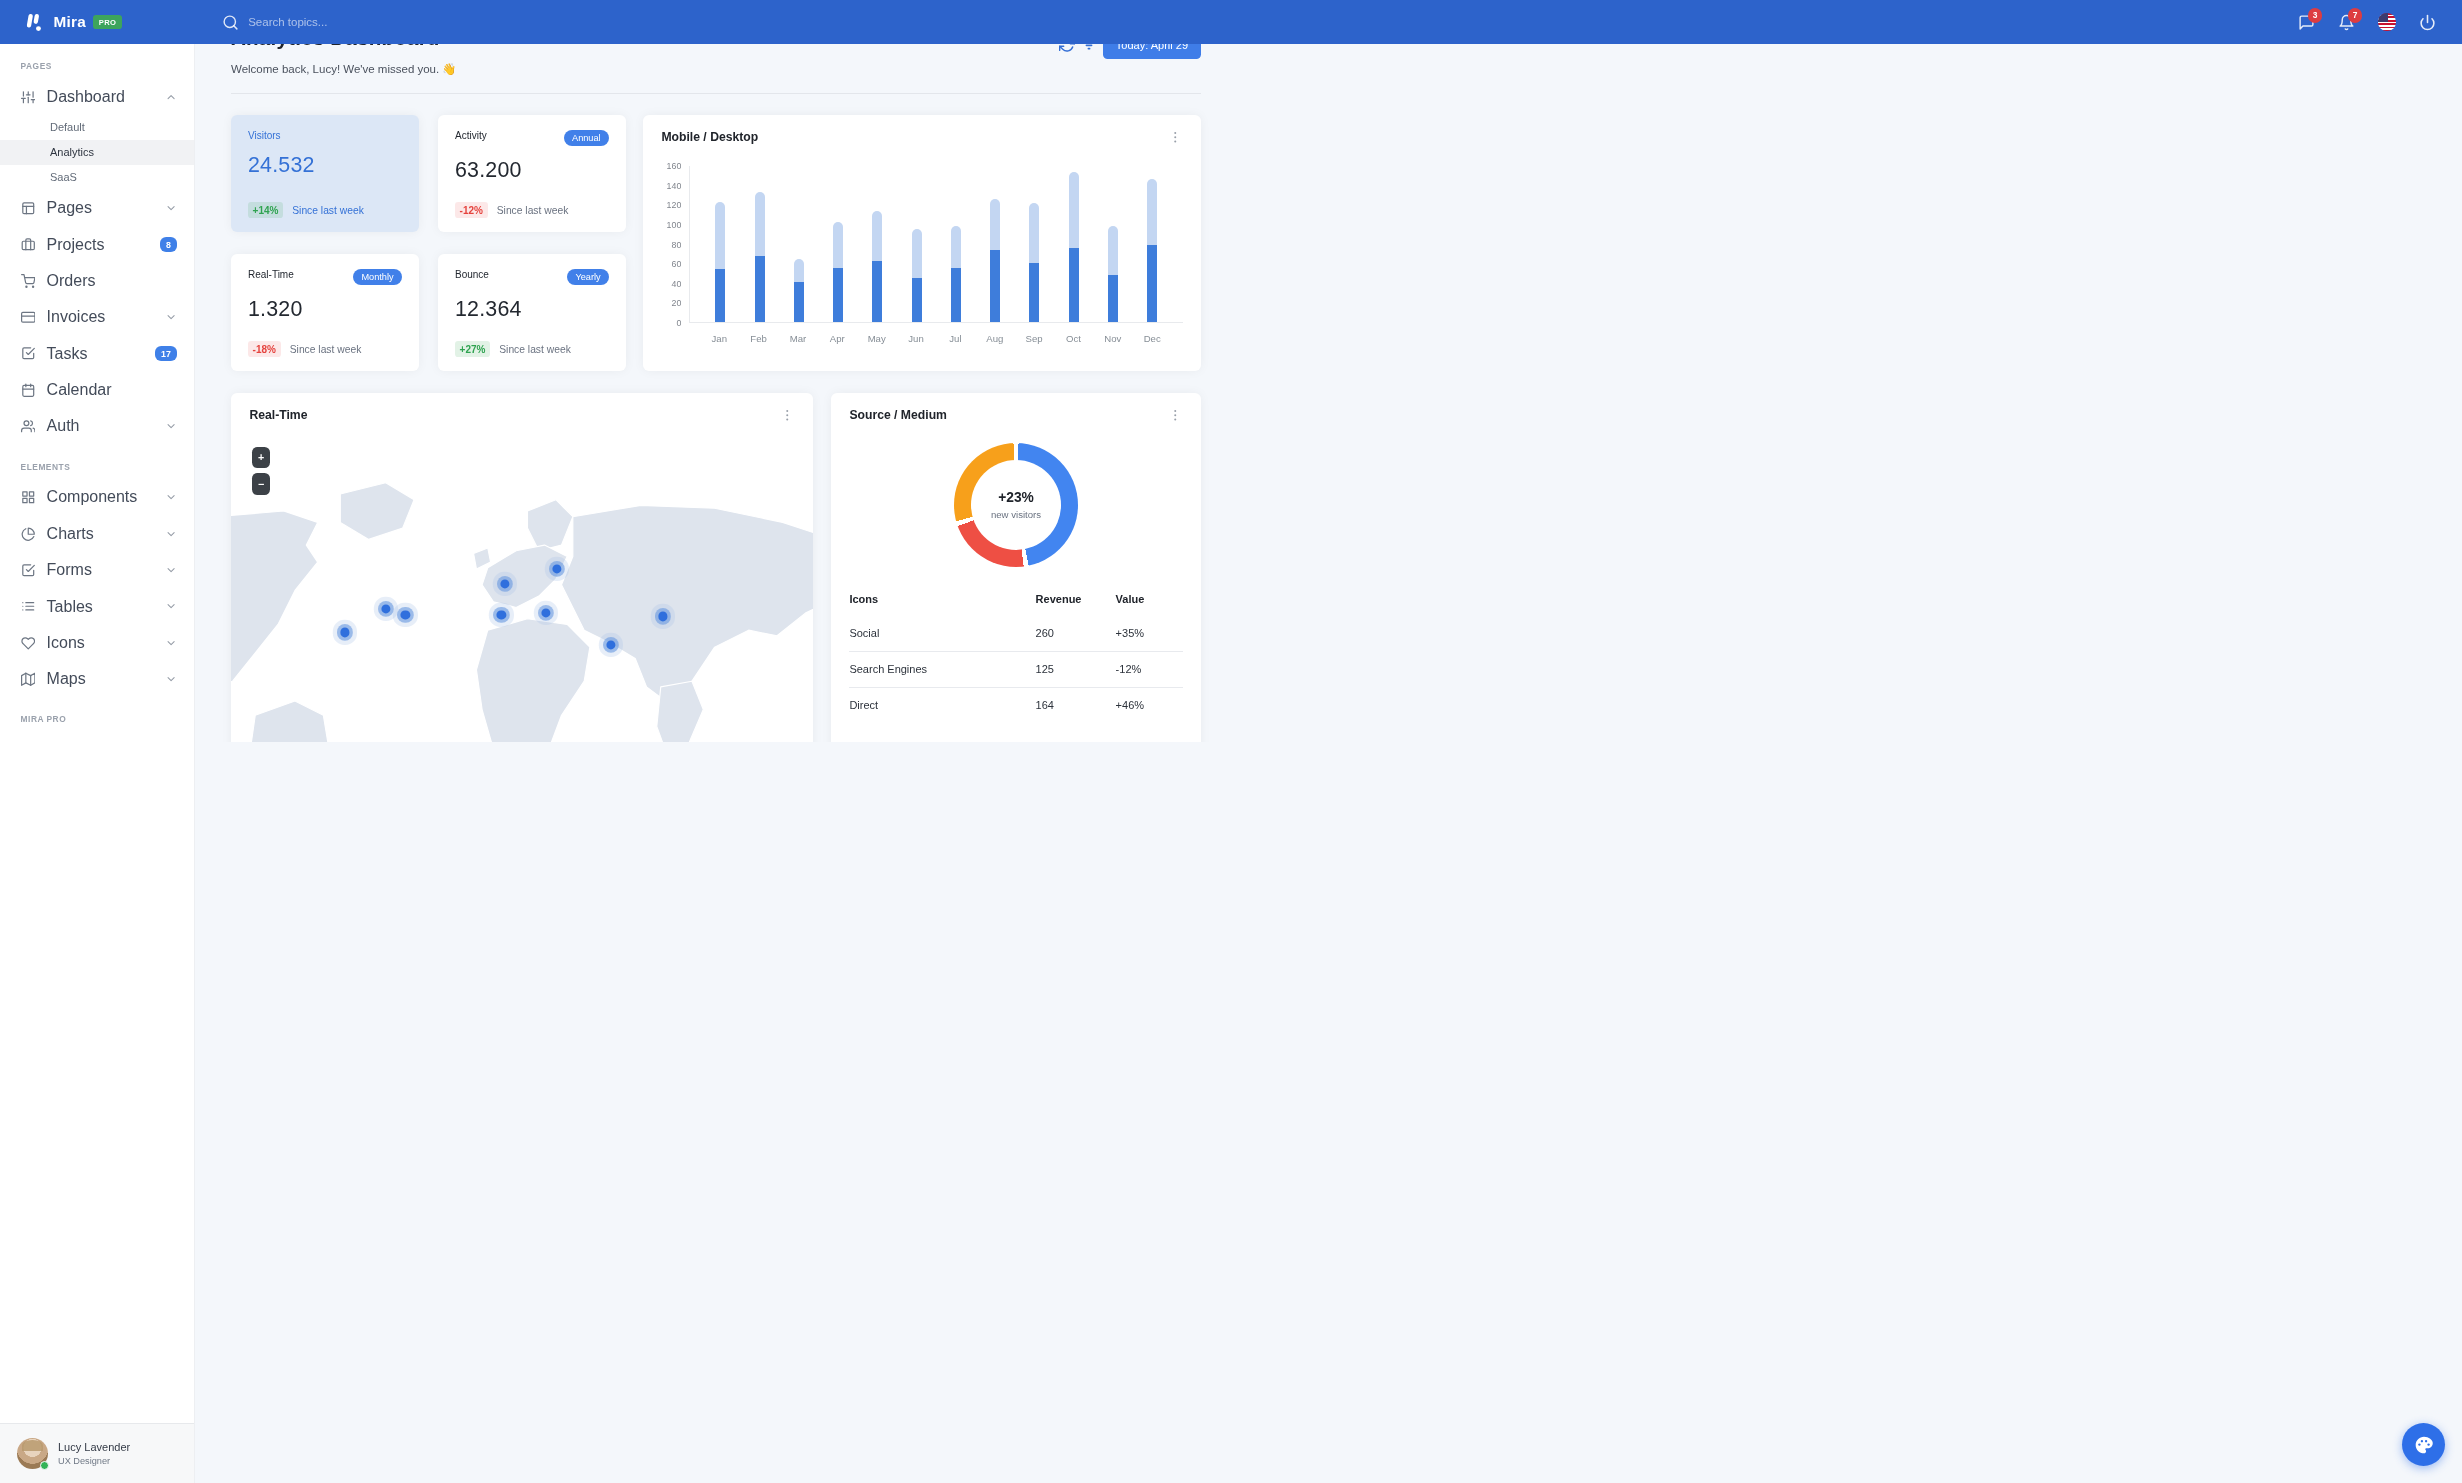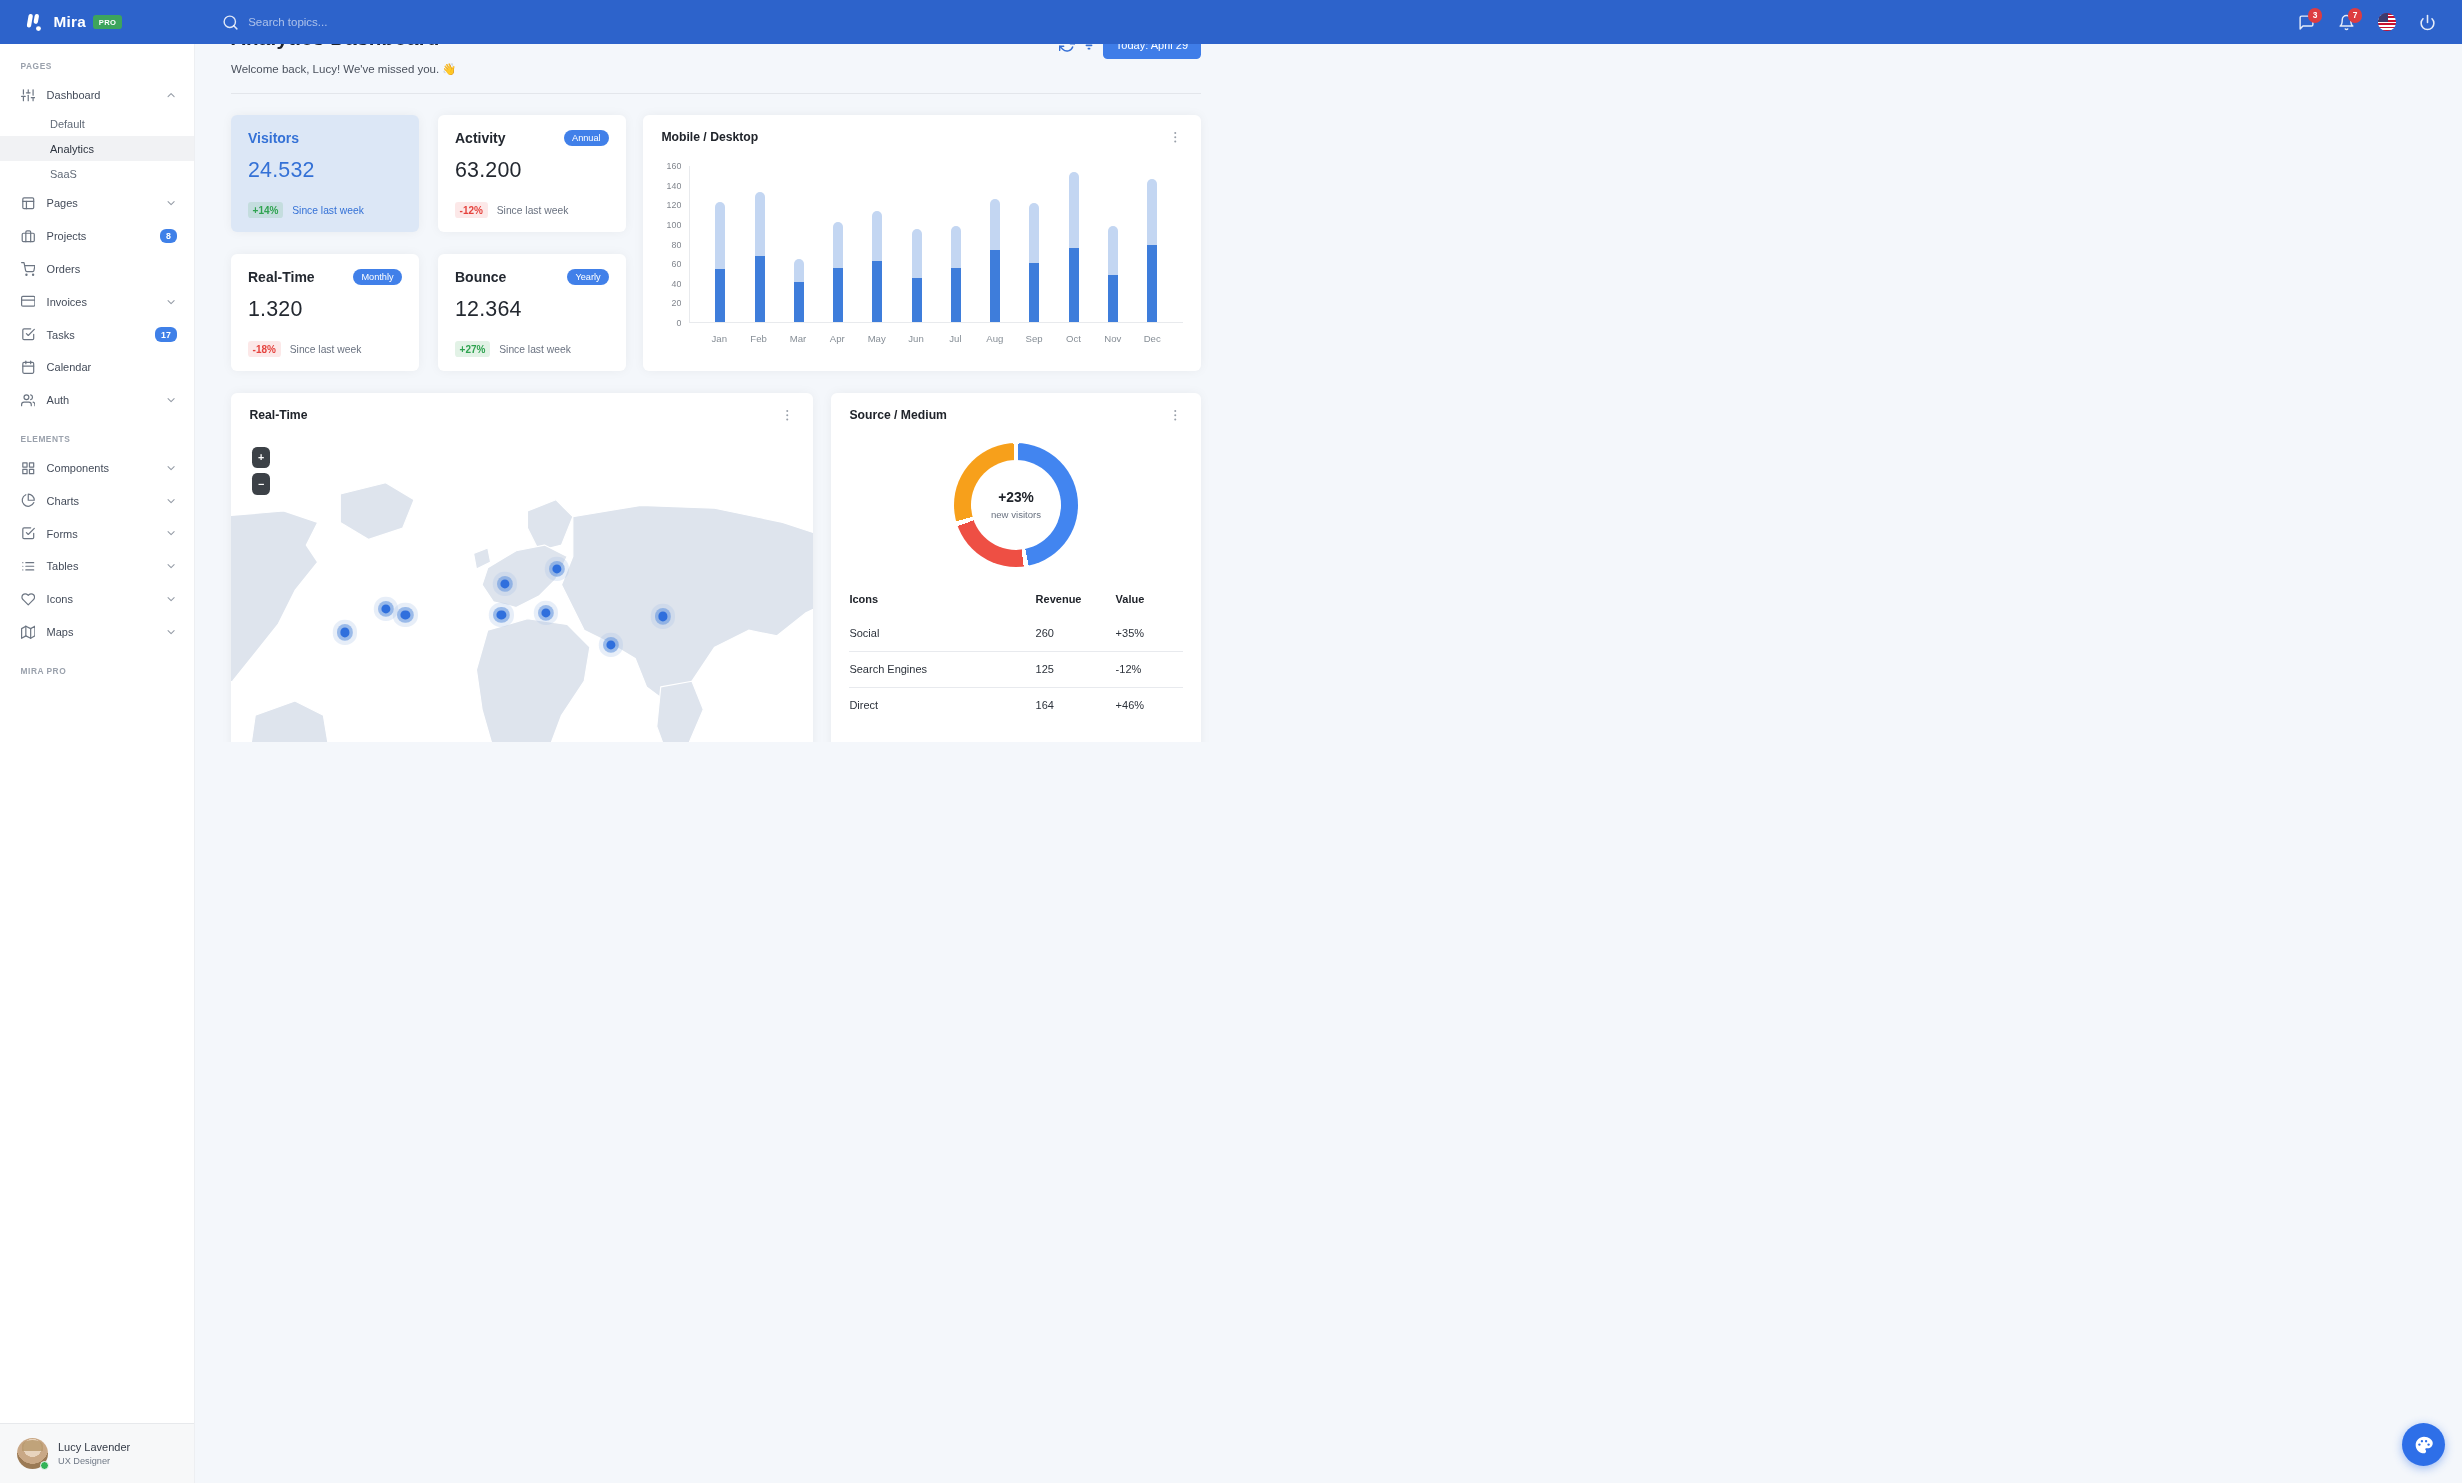--- a/index.html
+++ b/index.html
@@ -23,21 +23,21 @@
   .flag { width:17.6px; height:17.6px; border-radius:50%; overflow:hidden; position:relative;
           background:repeating-linear-gradient(180deg,#c8102e 0 1.7px,#ffffff 1.7px 3.4px); display:inline-block; }
   .flag-canton { position:absolute; left:0; top:0; width:54%; height:48%; background:#3c3b6e; }
 
   
   .sidebar { position:fixed; top:44px; left:0; bottom:0; width:195px; background:#fff; display:flex; flex-direction:column; z-index:40; border-right:0.8px solid #edeff2; }
   .side-scroll { flex:1; overflow:hidden; }
   .side-section-label { font-size:8.4px; font-weight:600; letter-spacing:.06em; color:#9aa1ac; padding:17px 20.6px 7.6px; text-transform:uppercase; }
   .side-item { display:flex; align-items:center; gap:11.5px; padding:9.2px 17px 9.2px 20.6px; cursor:pointer; }
   .side-item .s-ico { width:14.5px; height:14.5px; color:#6d7683; flex:0 0 auto; display:inline-flex; }
-  .side-item .s-label { font-size:11px; color:#434b59; }
+  .side-item .s-label { font-size:16px; color:#434b59; }
   .side-badge { margin-left:auto; background:#3f80e8; color:#fff; font-size:8.8px; font-weight:700; border-radius:6.1px; padding:2.3px 6.1px; }
   .side-chev { margin-left:auto; color:#939aa5; display:inline-flex; }
   .side-sub { display:flex; align-items:center; padding:6.5px 17px 6.5px 50px; font-size:11px; color:#626b78; cursor:pointer; }
   .side-sub.active { background:#f1f2f4; color:#2e3540; }
   .side-footer { flex:0 0 60px; background:#f7f8f9; border-top:0.8px solid #e7e9ec; display:flex; align-items:center; gap:10px; padding:0 17px; }
   .avatar { width:31px; height:31px; border-radius:50%; position:relative; flex:0 0 auto;
             background:radial-gradient(circle at 50% 32%, #e8d4be 0 34%, #c9a886 35% 60%, #9b7a55 61% 100%); }
   .avatar::before { content:""; position:absolute; top:2.3px; left:5.4px; right:5.4px; height:10.7px; border-radius:50% 50% 0 0; background:#b99a6f; opacity:.85; }
   .online-dot { position:absolute; right:-0.8px; bottom:-0.8px; width:9.2px; height:9.2px; background:#32b356; border:1.5px solid #f7f8f9; border-radius:50%; }
   .u-name { font-size:11px; color:#343b47; font-weight:500; }
@@ -52,21 +52,21 @@
   .ctrl-icon { color:#346fd6; display:inline-flex; cursor:pointer; }
   .date-btn { background:#3f7de8; border:none; color:#fff; font-size:11px; font-family:inherit; padding:8.4px 13px; border-radius:4.6px; cursor:pointer; }
   hr.divider { border:none; border-top:0.8px solid #e3e6eb; margin:17.6px 0 20.6px; }
 
   .row1 { display:flex; gap:17px; }
   .stats-grid { width:395px; display:grid; grid-template-columns:1fr 1fr; gap:22px 19px; }
   .card { background:#fff; border-radius:6.1px; box-shadow:0 0 10.7px 0 rgba(33,37,41,.05); }
   .stat-card { height:117px; padding:15.3px 17px 13.8px; display:flex; flex-direction:column; }
   .stat-card.primary { background:#dce7f6; }
   .stat-head { display:flex; align-items:flex-start; justify-content:space-between; }
-  .stat-title { font-size:14px; font-weight:700; color:#232830; }
+  .stat-title { font-size:10px; font-weight:400; color:#232830; }
   .stat-card.primary .stat-title, .stat-card.primary .stat-value, .stat-card.primary .stat-note { color:#3471d6; }
   .pill { background:#4180e9; color:#fff; font-size:9.2px; padding:3.1px 8.4px; border-radius:10px; }
   .stat-value { font-size:21.4px; color:#232830; margin-top:12.2px; letter-spacing:0.2px; }
   .stat-bottom { margin-top:auto; display:flex; align-items:center; gap:9.2px; }
   .delta { font-size:10px; font-weight:700; padding:2.3px 4.6px; border-radius:3.1px; }
   .delta.up { color:#2fa350; background:rgba(47,163,80,.14); }
   .delta.down { color:#e5433e; background:rgba(229,67,62,.12); }
   .stat-note { font-size:10.3px; color:#6a7280; }
 
   .chart-card { flex:1; height:256px; padding:15.3px 18.4px; display:flex; flex-direction:column; }

